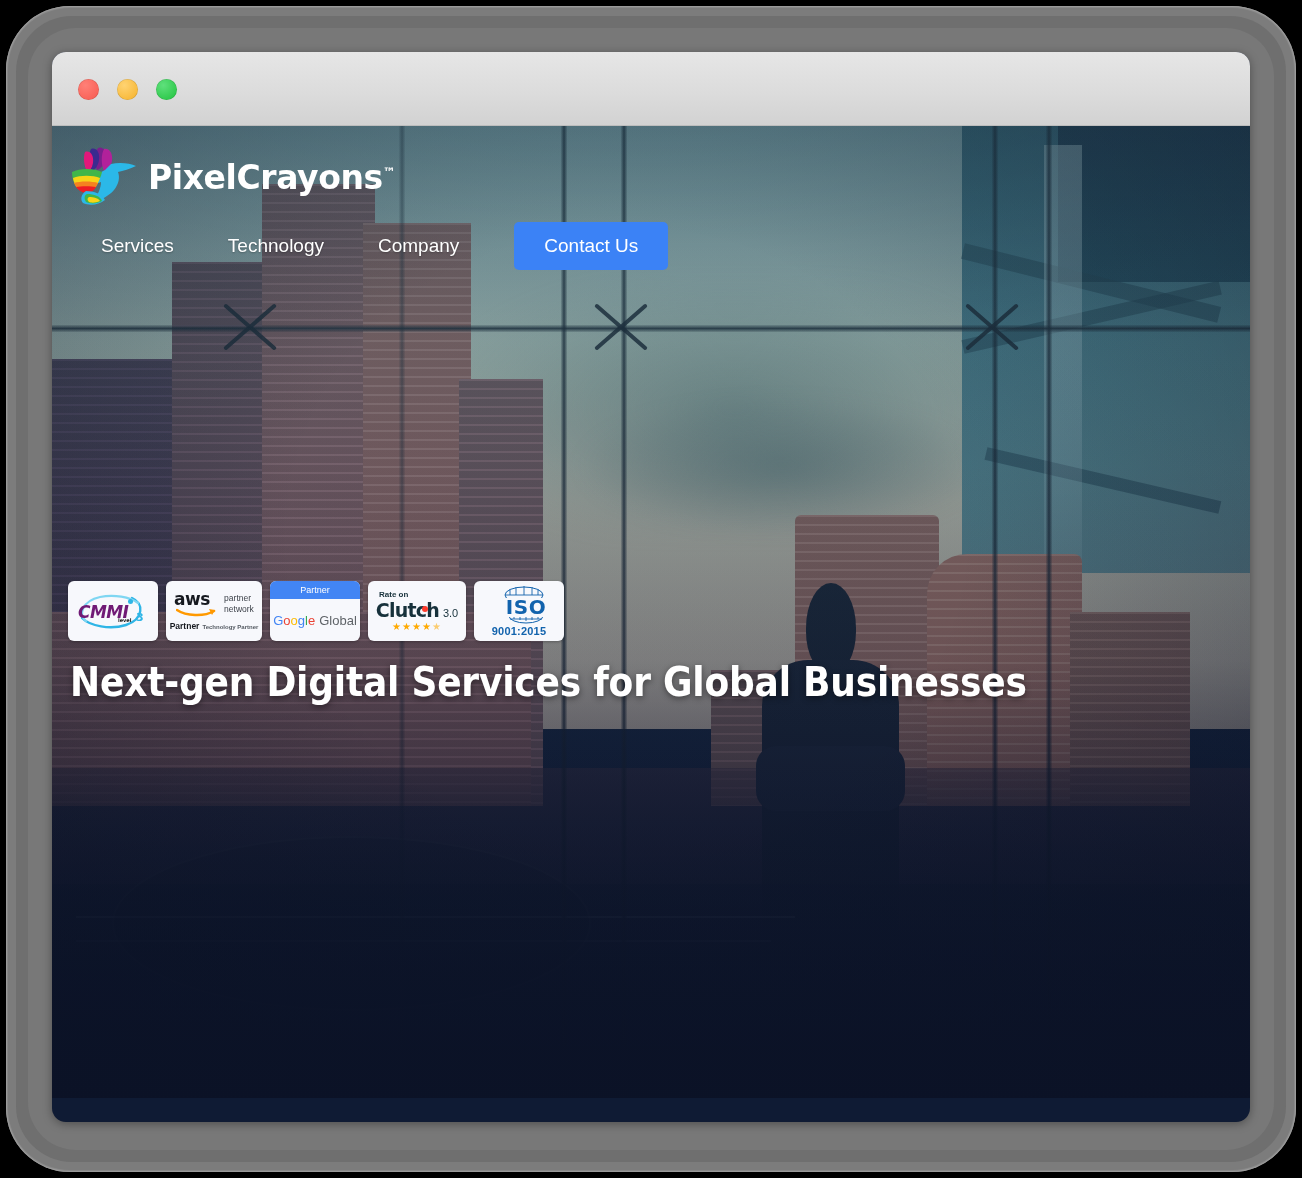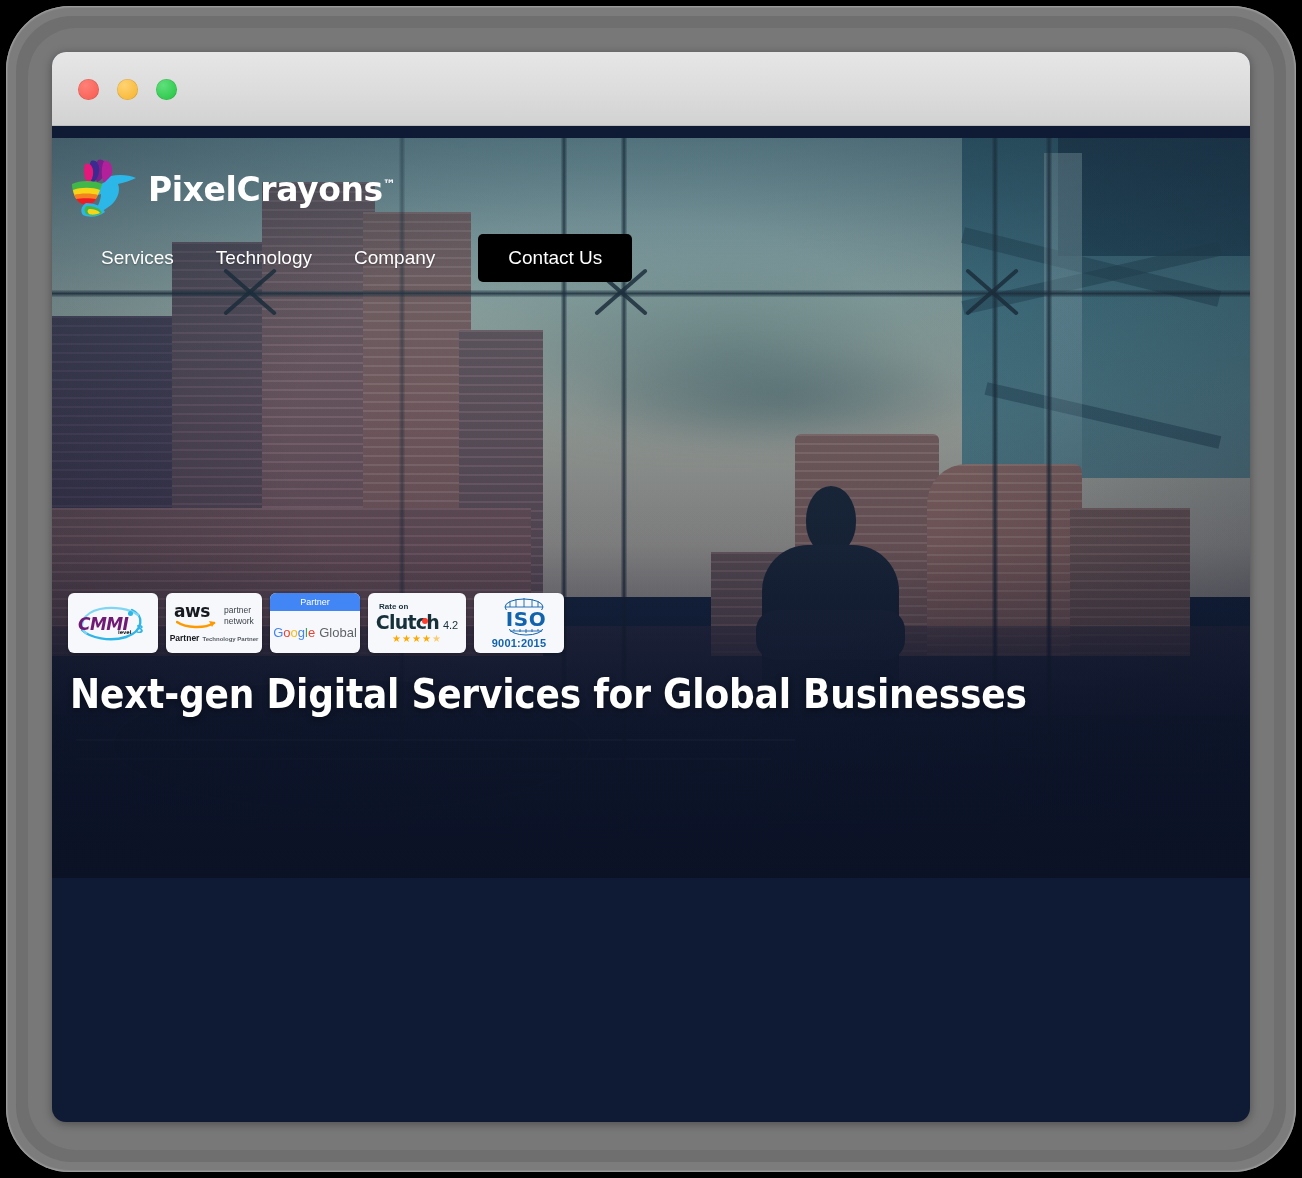--- a/index.html
+++ b/index.html
@@ -69,24 +69,23 @@
     width: 21px; height: 21px; border-radius: 50%;
     box-shadow: 0 0 0 0.5px rgba(0,0,0,0.14) inset;
   }
   .tl-close  { background: radial-gradient(circle at 35% 30%, #ff8077, #f7584e); }
   .tl-min    { background: radial-gradient(circle at 35% 30%, #ffd372, #f5b128); }
   .tl-max    { background: radial-gradient(circle at 35% 30%, #5fe07c, #1fc23c); }
 
   
   .viewport {
     position: relative;
-    height: 740px;
+    height: 972px;
     background: #101d38;
     overflow: hidden;
-    margin-top: 12px;
   }
 
   
   .hero-photo { position: absolute; inset: 0; overflow: hidden; }
 
   
   .ph-sky {
     position: absolute; left:0; top:0; right:0; height: 62%;
     background:
       linear-gradient(180deg, #8fb2b8 0%, #a8c0bf 20%, #b9c5b8 42%, #c3bfae 62%, #b5a79c 100%);
@@ -238,31 +237,31 @@
     color: #fff; font-size: 33px; font-weight: 700;
     letter-spacing: -0.4px; position: relative; top: 2px;
     font-family: "DejaVu Sans", sans-serif;
   }
   .brand-tm {
     font-size: 13px; vertical-align: super; font-weight: 700;
     letter-spacing: 0;
   }
 
   .main-nav {
-    display: flex; align-items: center; gap: 0;
+    display: flex; align-items: center; gap: 12px;
     padding-left: 28px; margin-top: 16px;
   }
   .nav-item {
     color: #ffffff; font-size: 19px; font-weight: 400;
     padding: 10px 21px; cursor: pointer; white-space: nowrap;
     text-shadow: 0 1px 2px rgba(0,0,0,0.28);
   }
   .nav-cta {
     margin-left: 22px;
-    background: #000000;
+    background: #3b82f6;
     color: #fff; font-size: 19px; font-weight: 400;
     padding: 13px 30px; border-radius: 5px; border: none;
     cursor: pointer; white-space: nowrap;
     font-family: "Liberation Sans", sans-serif;
   }
 
   
   .hero-content {
     position: absolute; left: 0; right: 0; top: 455px;
     z-index: 6; padding-left: 16px;
@@ -551,21 +550,21 @@
           </div>
         </div>
 
         <div class="badge badge-clutch">
           <div class="clutch-rate">Rate on</div>
           <div class="clutch-row">
             <span class="clutch-word">
               <span>Clutch</span>
               <span class="clutch-dot"></span>
             </span>
-            <span class="clutch-score">4.2</span>
+            <span class="clutch-score">3.0</span>
           </div>
           <div class="clutch-stars">
             <span>★★★★</span><span style="opacity:.55">★</span>
           </div>
         </div>
 
         <div class="badge badge-iso">
           <div class="iso-wrap">
             <svg class="iso-globe" viewBox="0 0 44 13">
               <ellipse cx="22" cy="10" rx="19" ry="8" fill="none" stroke="#1263ad" stroke-width="1"></ellipse>

